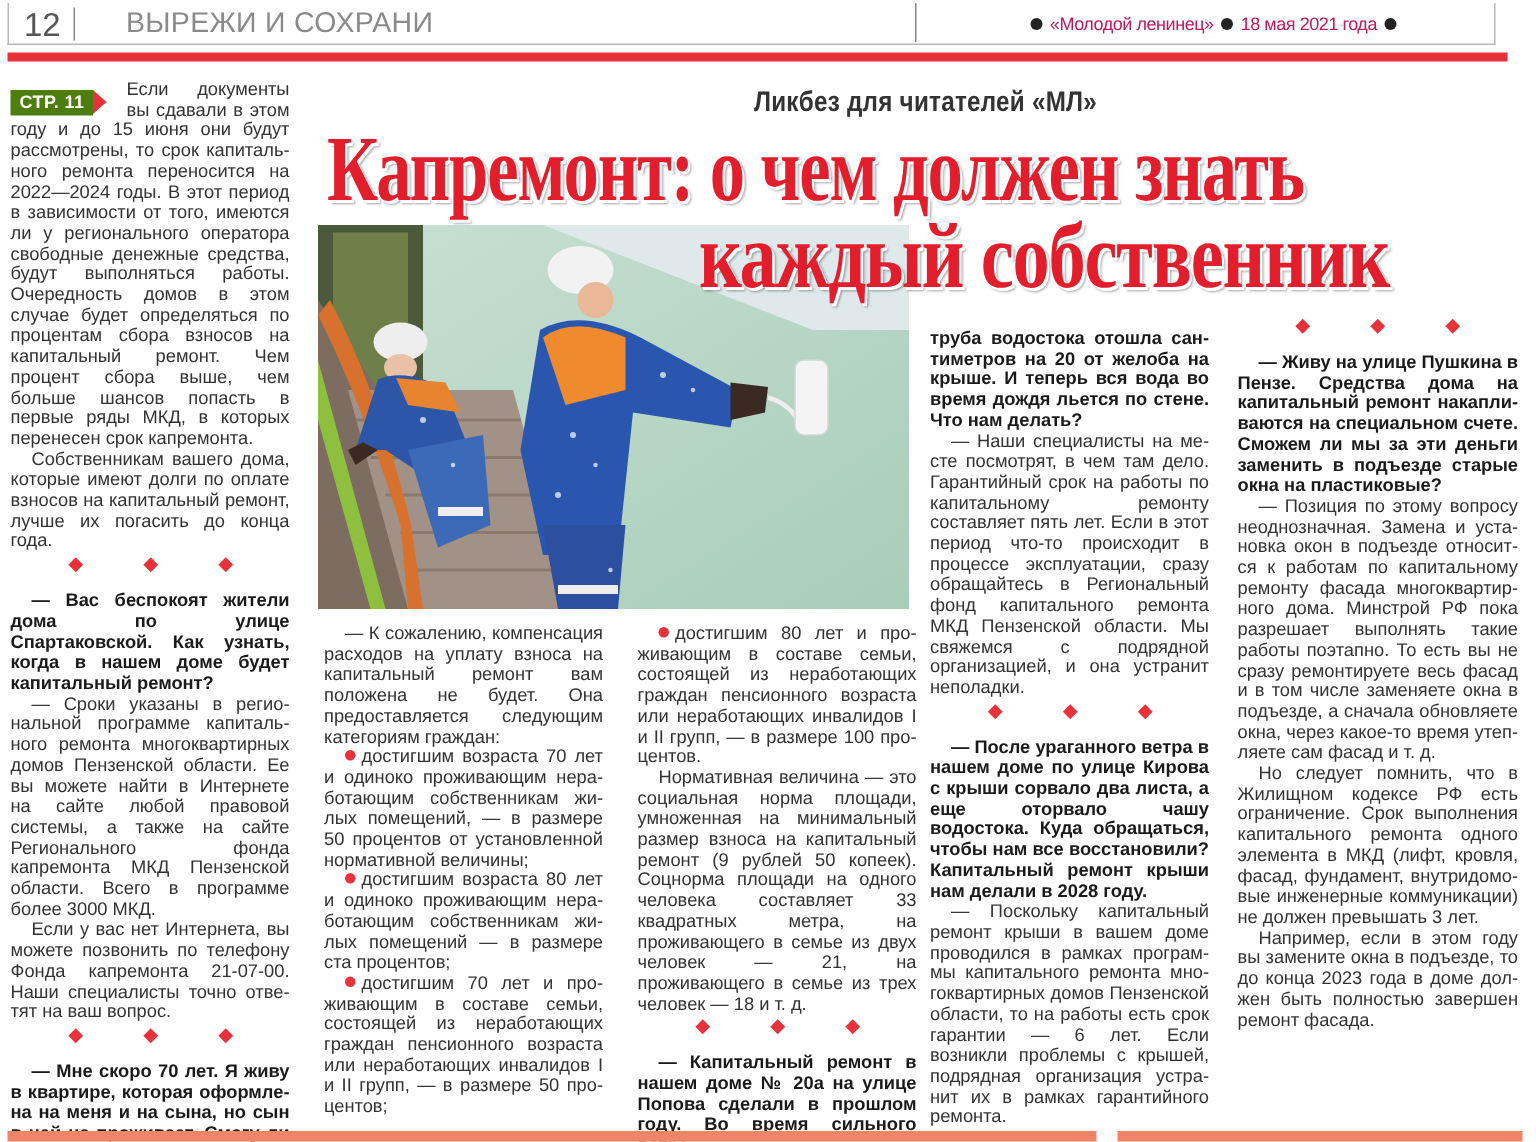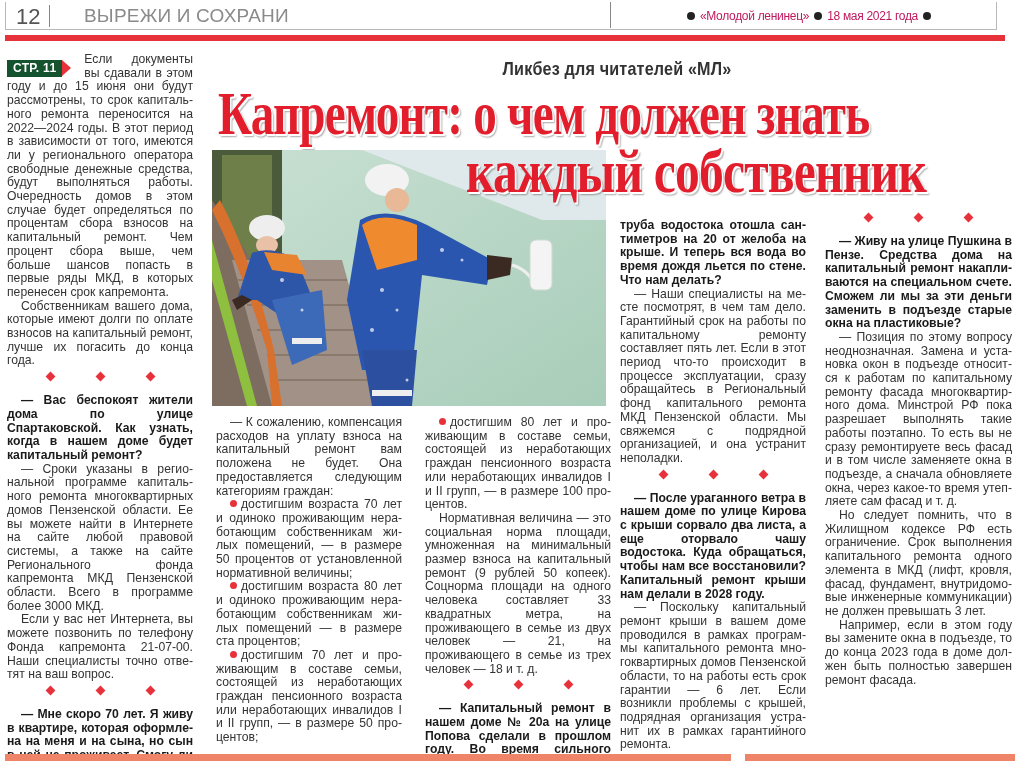--- a/index.html
+++ b/index.html
@@ -34,21 +34,21 @@
   .col .bullet::before { content: ""; display: inline-block; width: 7px; height: 7px; background: #e8323b; border-radius: 50%; margin-right: 4px; vertical-align: 1px; }
   .diamonds { display: flex; justify-content: space-around; padding: 3px 18px 2px 18px; height: 16px; align-items: center; }
   .diamonds span { display: inline-block; width: 7px; height: 7px; background: #e8323b; transform: rotate(45deg); }
 
   .c1 { left: 7px; top: 53px; width: 186px; }
   .c2 { left: 216px; top: 416px; width: 186px; }
   .c3 { left: 425px; top: 416px; width: 186px; }
   .c4 { left: 620px; top: 209px; width: 186px; }
   .c5 { left: 825px; top: 209px; width: 187px; }
 
-  .str-tag { float: left; position: relative; height: 17px; background: #14532d; color: #fff; font-weight: bold; font-size: 12px; line-height: 17px; padding: 0 6px 0 6px; margin: 7px 22px 2px 0; font-family: "Liberation Sans", sans-serif; letter-spacing: 0.3px; }
+  .str-tag { float: left; position: relative; height: 17px; background: #4d7c0f; color: #fff; font-weight: bold; font-size: 12px; line-height: 17px; padding: 0 6px 0 6px; margin: 7px 22px 2px 0; font-family: "Liberation Sans", sans-serif; letter-spacing: 0.3px; }
   .str-tag::after { content: ""; position: absolute; right: -9px; top: 0; border-left: 9px solid #e8323b; border-top: 8.5px solid transparent; border-bottom: 8.5px solid transparent; }
 
   
   .bottom-bar { position: absolute; top: 754px; height: 10px; background: #f08468; }
   .bb1 { left: 5px; width: 726px; }
   .bb2 { left: 745px; width: 270px; }
 </style>
 </head>
 <body>
 

